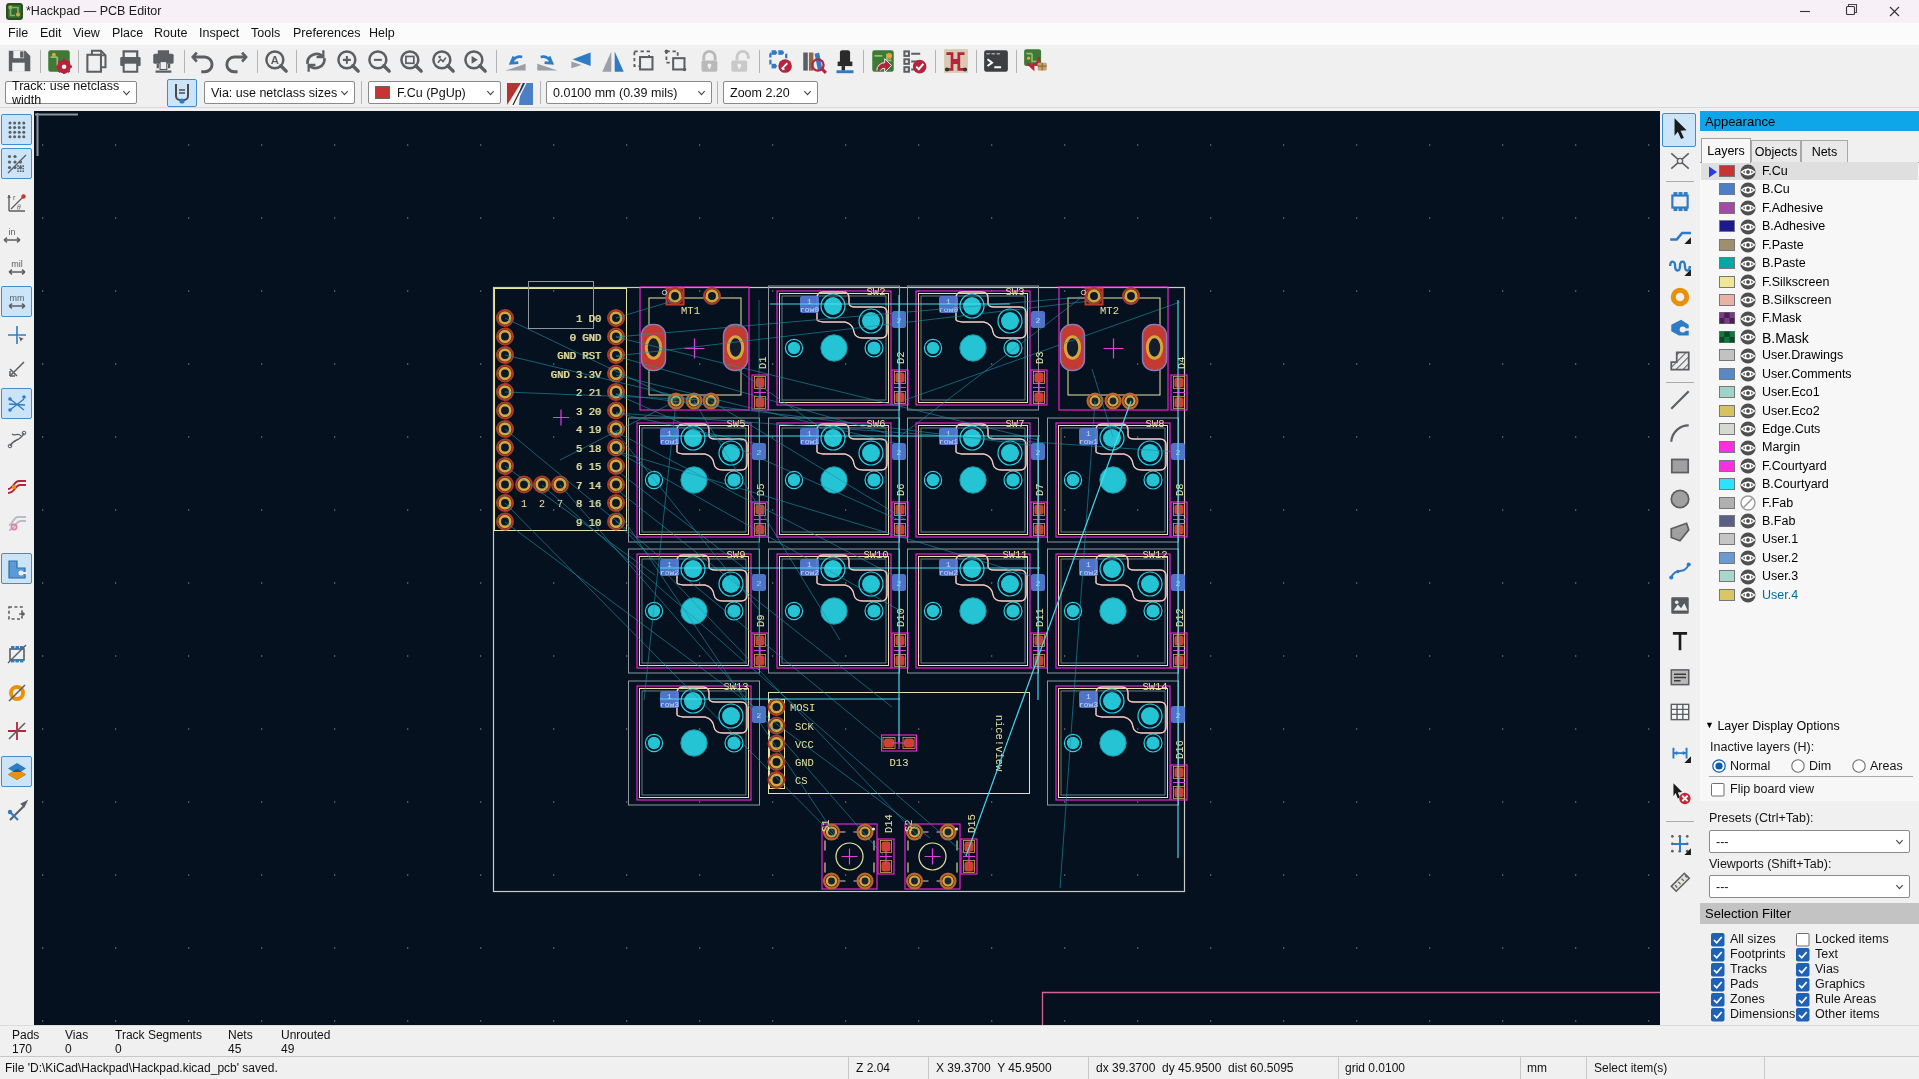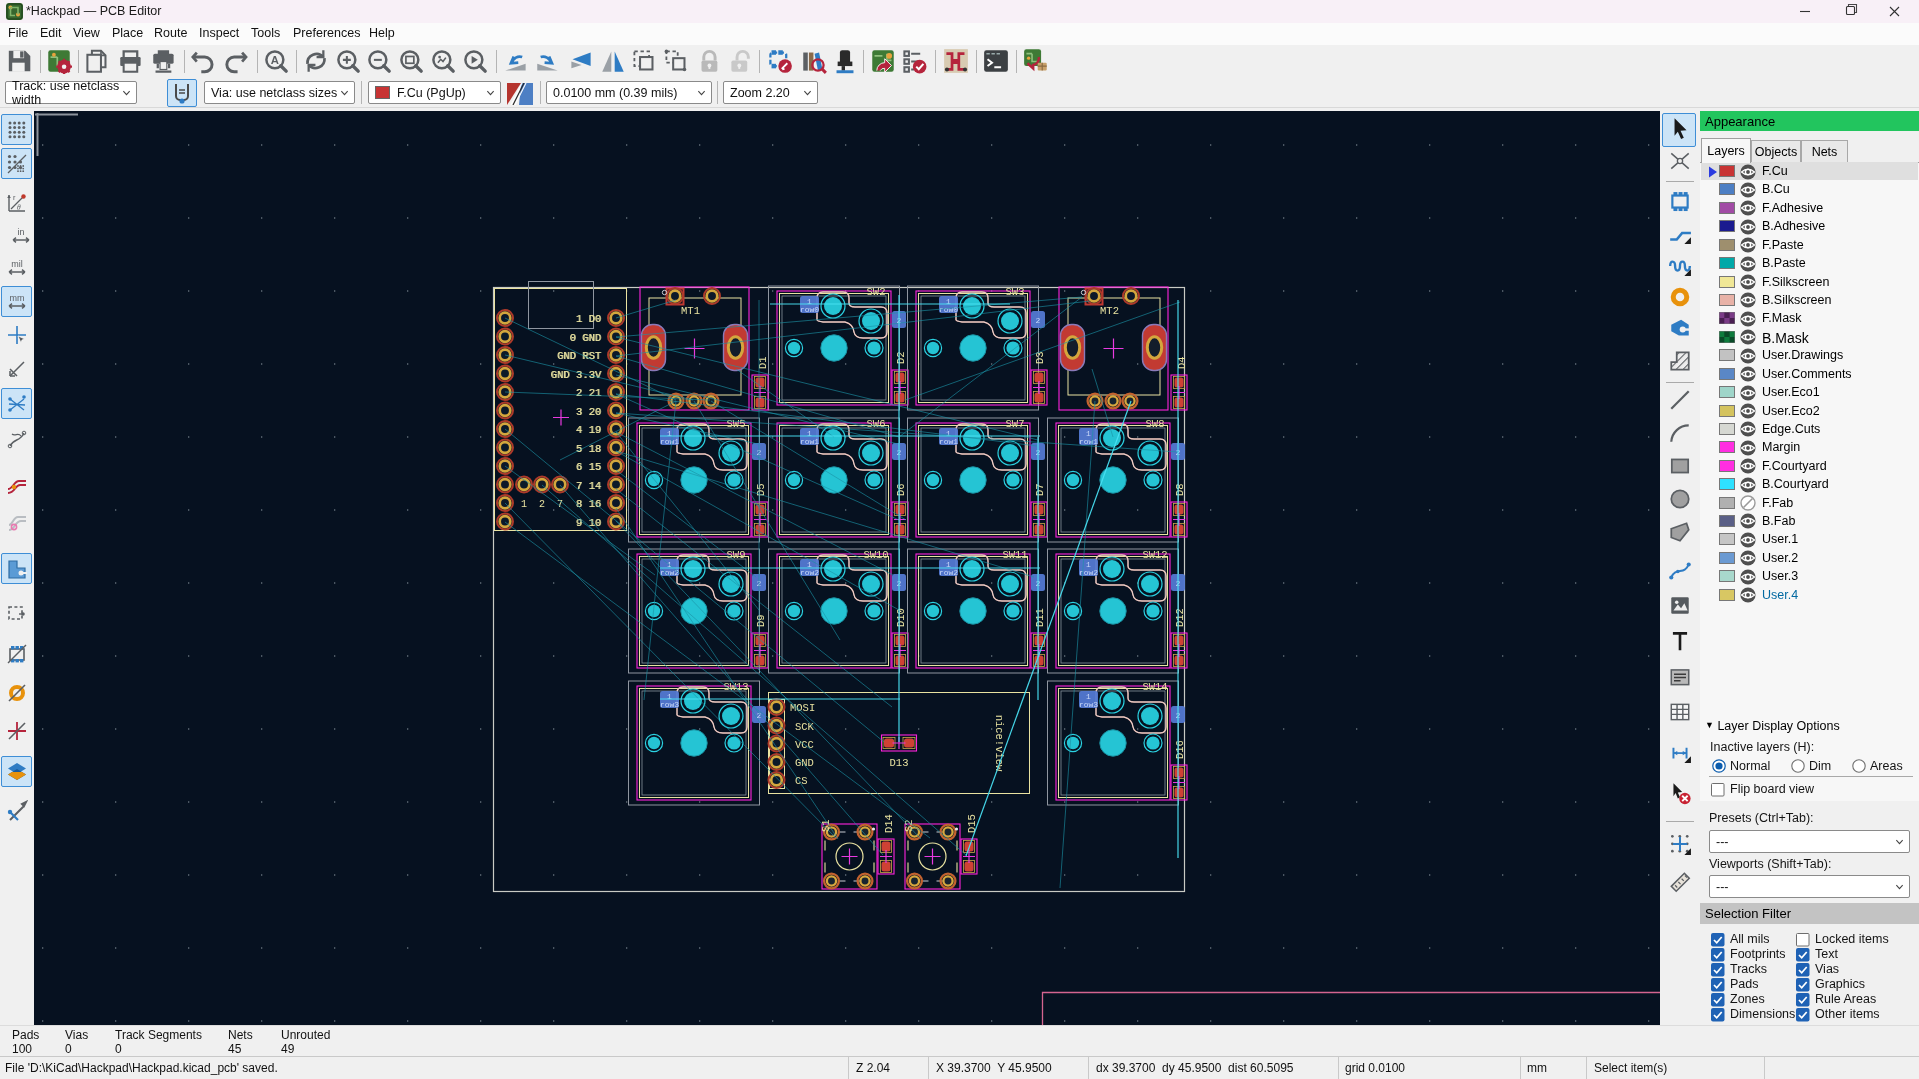--- a/index.html
+++ b/index.html
@@ -294,21 +294,21 @@
     <div class="abs " style="left:1px;top:78px;width:31px;height:31px;display:flex;align-items:center;justify-content:center;">
       <svg width="22" height="22" viewBox="0 0 22 22">
         <path d="M3 20 V4 M3 20 h16" stroke="#5b5f63" stroke-width="1.4"></path>
         <path d="M3 4 l-1.8 3 h3.6 z" fill="#5b5f63"></path>
         <path d="M5 18 L17 6" stroke="#5b5f63" stroke-width="1.2"></path>
         <circle cx="17.5" cy="5.5" r="2.2" fill="#c0392b"></circle>
         <text x="7" y="9" font-size="7.5" fill="#5b5f63" font-family="Liberation Sans">r</text>
         <text x="11" y="19" font-size="7.5" fill="#5b5f63" font-family="Liberation Serif" font-style="italic">θ</text>
       </svg>
     </div>
-    <div class="abs " style="left:1px;top:112px;width:31px;height:31px;display:flex;align-items:center;justify-content:flex-end;">
+    <div class="abs " style="left:1px;top:112px;width:31px;height:31px;display:flex;align-items:center;justify-content:flex-start;">
       <svg width="22" height="22" viewBox="0 0 22 22">
         <text x="11" y="10" font-size="9" text-anchor="middle" fill="#5b5f63" font-family="Liberation Sans">in</text>
         <path d="M3 15 h16 M3 15 l3-2.4 M3 15 l3 2.4 M19 15 l-3-2.4 M19 15 l-3 2.4" stroke="#5b5f63" stroke-width="1.5" fill="none"></path>
       </svg>
     </div>
     <div class="abs " style="left:1px;top:144px;width:31px;height:31px;display:flex;align-items:center;justify-content:center;">
       <svg width="22" height="22" viewBox="0 0 22 22">
         <text x="11" y="10" font-size="9" text-anchor="middle" fill="#5b5f63" font-family="Liberation Sans">mil</text>
         <path d="M3 15 h16 M3 15 l3-2.4 M3 15 l3 2.4 M19 15 l-3-2.4 M19 15 l-3 2.4" stroke="#5b5f63" stroke-width="1.5" fill="none"></path>
       </svg>
@@ -839,21 +839,21 @@
     </svg>
     <svg class="abs" style="left:8px;top:762px" width="24" height="24" viewBox="0 0 22 22">
       <path d="M3 15 L15 3 l4.5 4.5 L7.5 19.5 Z" fill="#e8e3da" stroke="#5b5f63" stroke-width="1.4"></path>
       <path d="M6.5 14 l2 2 M9.5 11 l2 2 M12.5 8 l2 2 M15.5 5 l2 2" stroke="#5b5f63" stroke-width="1.1"></path>
     </svg>
     <div class="abs" style="left:6px;top:73px;width:28px;height:1px;background:#aaa"></div>
     <div class="abs" style="left:6px;top:274px;width:28px;height:1px;background:#aaa"></div>
     <div class="abs" style="left:6px;top:713px;width:28px;height:1px;background:#aaa"></div>
   </div>
 <div class="abs" style="left:1700px;top:108px;width:219px;height:917px;background:#f0f0f0"></div>
-<div class="abs" style="left:1700px;top:111px;width:219px;height:20px;background:#22c55e;display:flex;align-items:center">
+<div class="abs" style="left:1700px;top:111px;width:219px;height:20px;background:#0ea5e9;display:flex;align-items:center">
     <span style="font-size:13px;color:#000;margin-left:5px">Appearance</span>
   </div>
 <div class="abs" style="left:1700px;top:162px;width:219px;height:554px;background:#f7f7f7;border-top:1px solid #9f9f9f"></div>
 <div class="abs" style="left:1701px;top:138px;width:50px;height:25px;background:#f7f7f7;border:1px solid #9f9f9f;border-bottom:none;display:flex;align-items:center;justify-content:center;font-size:12.5px;z-index:3">Layers</div>
 <div class="abs" style="left:1751px;top:140px;width:50px;height:23px;background:#e9e9e9;border:1px solid #a8a8a8;border-bottom:none;display:flex;align-items:center;justify-content:center;font-size:12.5px">Objects</div>
 <div class="abs" style="left:1801px;top:140px;width:47px;height:23px;background:#e9e9e9;border:1px solid #a8a8a8;border-bottom:none;display:flex;align-items:center;justify-content:center;font-size:12.5px">Nets</div>
 <div class="abs" style="left:1701px;top:162.0px;width:217px;height:18.4px;background:#dfdfdf"></div>
 <svg class="abs" style="left:1708px;top:165.5px" width="10" height="12">
     <path d="M1 0.5 L9 6 L1 11.5 Z" fill="#2a3be0"></path>
   </svg>
@@ -1065,21 +1065,21 @@
 <div class="ddn" style="left:1709px;top:875px;width:201px">---<svg class="chev" viewBox="0 0 10 10">
       <path d="M1.5 3 L5 6.8 L8.5 3" stroke="#444" stroke-width="1.2" fill="none"></path>
     </svg></div>
 <div class="abs" style="left:1700px;top:903px;width:219px;height:21px;background:#c3c3c3;display:flex;align-items:center">
     <span style="font-size:13px;margin-left:5px">Selection Filter</span>
   </div>
 <svg class="abs" style="left:1711px;top:933px" width="14" height="14">
     <rect width="13.5" height="13.5" rx="2" fill="#1f62b5"></rect>
     <path d="M3 7 l2.7 2.8 L10.7 4" stroke="#fff" stroke-width="1.7" fill="none"></path>
   </svg>
-<div class="abs rowlbl" style="left:1730px;top:932px">All mils</div>
+<div class="abs rowlbl" style="left:1730px;top:932px">All sizes</div>
 <svg class="abs" style="left:1796px;top:933px" width="14" height="14">
     <rect x="0.5" y="0.5" width="12.5" height="12.5" rx="1" fill="#fff" stroke="#6e6e6e"></rect>
   </svg>
 <div class="abs rowlbl" style="left:1815px;top:932px">Locked items</div>
 <svg class="abs" style="left:1711px;top:948px" width="14" height="14">
     <rect width="13.5" height="13.5" rx="2" fill="#1f62b5"></rect>
     <path d="M3 7 l2.7 2.8 L10.7 4" stroke="#fff" stroke-width="1.7" fill="none"></path>
   </svg>
 <div class="abs rowlbl" style="left:1730px;top:947px">Footprints</div>
 <svg class="abs" style="left:1796px;top:948px" width="14" height="14">
@@ -1122,21 +1122,21 @@
     <path d="M3 7 l2.7 2.8 L10.7 4" stroke="#fff" stroke-width="1.7" fill="none"></path>
   </svg>
 <div class="abs rowlbl" style="left:1730px;top:1007px">Dimensions</div>
 <svg class="abs" style="left:1796px;top:1008px" width="14" height="14">
     <rect width="13.5" height="13.5" rx="2" fill="#1f62b5"></rect>
     <path d="M3 7 l2.7 2.8 L10.7 4" stroke="#fff" stroke-width="1.7" fill="none"></path>
   </svg>
 <div class="abs rowlbl" style="left:1815px;top:1007px">Other items</div>
 <div class="abs" style="left:0;top:1025px;width:1919px;height:31px;background:#f0f0f0;border-top:1px solid #dcdcdc"></div>
 <div class="abs" style="left:12px;top:1028px;font-size:12px;color:#111">Pads</div>
-<div class="abs" style="left:12px;top:1042px;font-size:12px;color:#111">100</div>
+<div class="abs" style="left:12px;top:1042px;font-size:12px;color:#111">170</div>
 <div class="abs" style="left:65px;top:1028px;font-size:12px;color:#111">Vias</div>
 <div class="abs" style="left:65px;top:1042px;font-size:12px;color:#111">0</div>
 <div class="abs" style="left:115px;top:1028px;font-size:12px;color:#111">Track Segments</div>
 <div class="abs" style="left:115px;top:1042px;font-size:12px;color:#111">0</div>
 <div class="abs" style="left:228px;top:1028px;font-size:12px;color:#111">Nets</div>
 <div class="abs" style="left:228px;top:1042px;font-size:12px;color:#111">45</div>
 <div class="abs" style="left:281px;top:1028px;font-size:12px;color:#111">Unrouted</div>
 <div class="abs" style="left:281px;top:1042px;font-size:12px;color:#111">49</div>
 <div class="abs" style="left:0;top:1056px;width:1919px;height:23px;background:#f0f0f0;border-top:1px solid #c9c9c9"></div>
 <div class="abs" style="left:5px;top:1061px;font-size:12px;color:#111;white-space:pre">File 'D:\KiCad\Hackpad\Hackpad.kicad_pcb' saved.</div>

